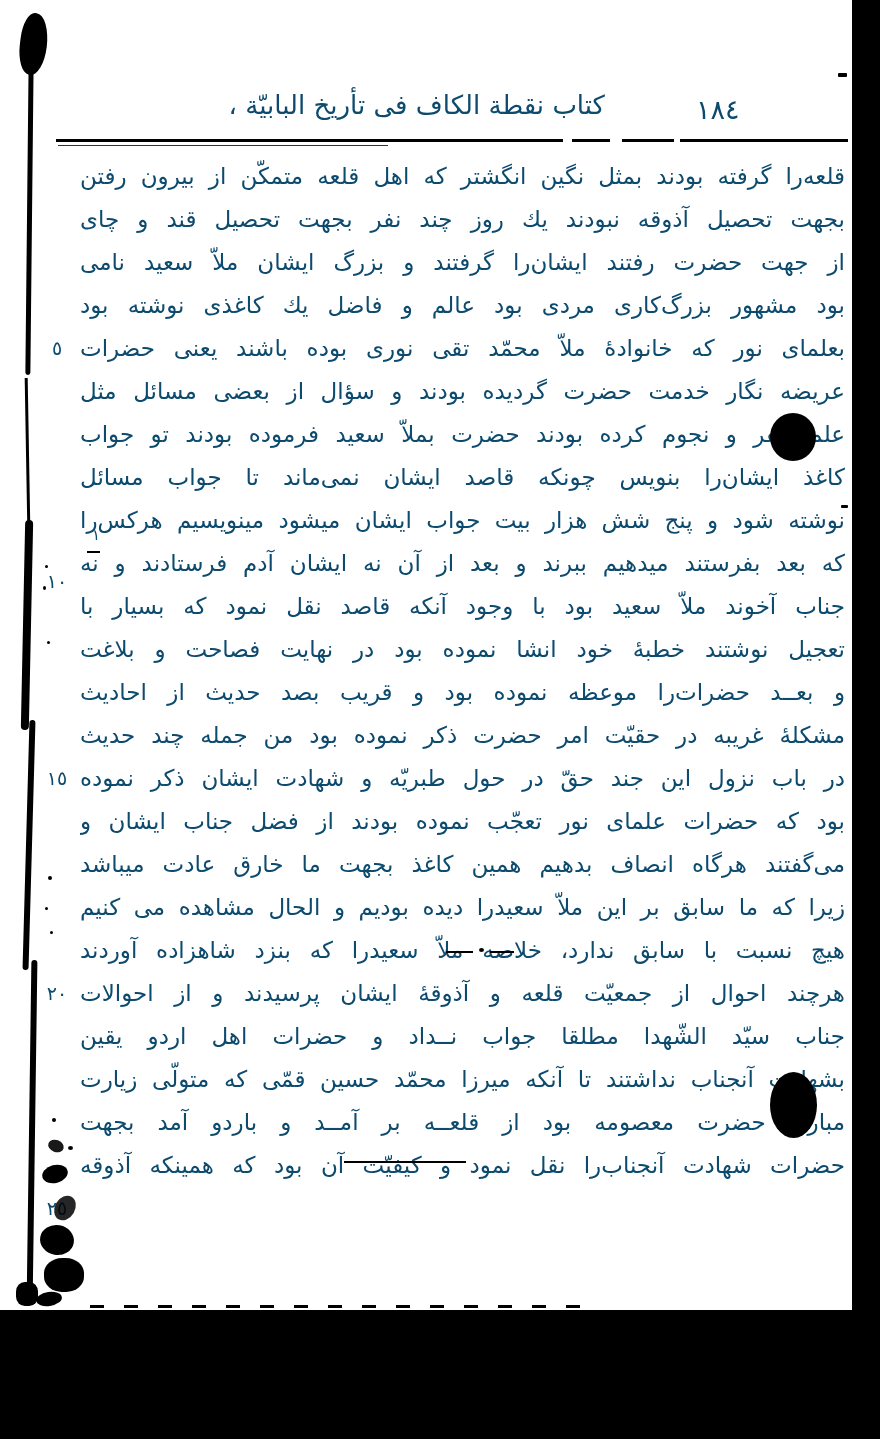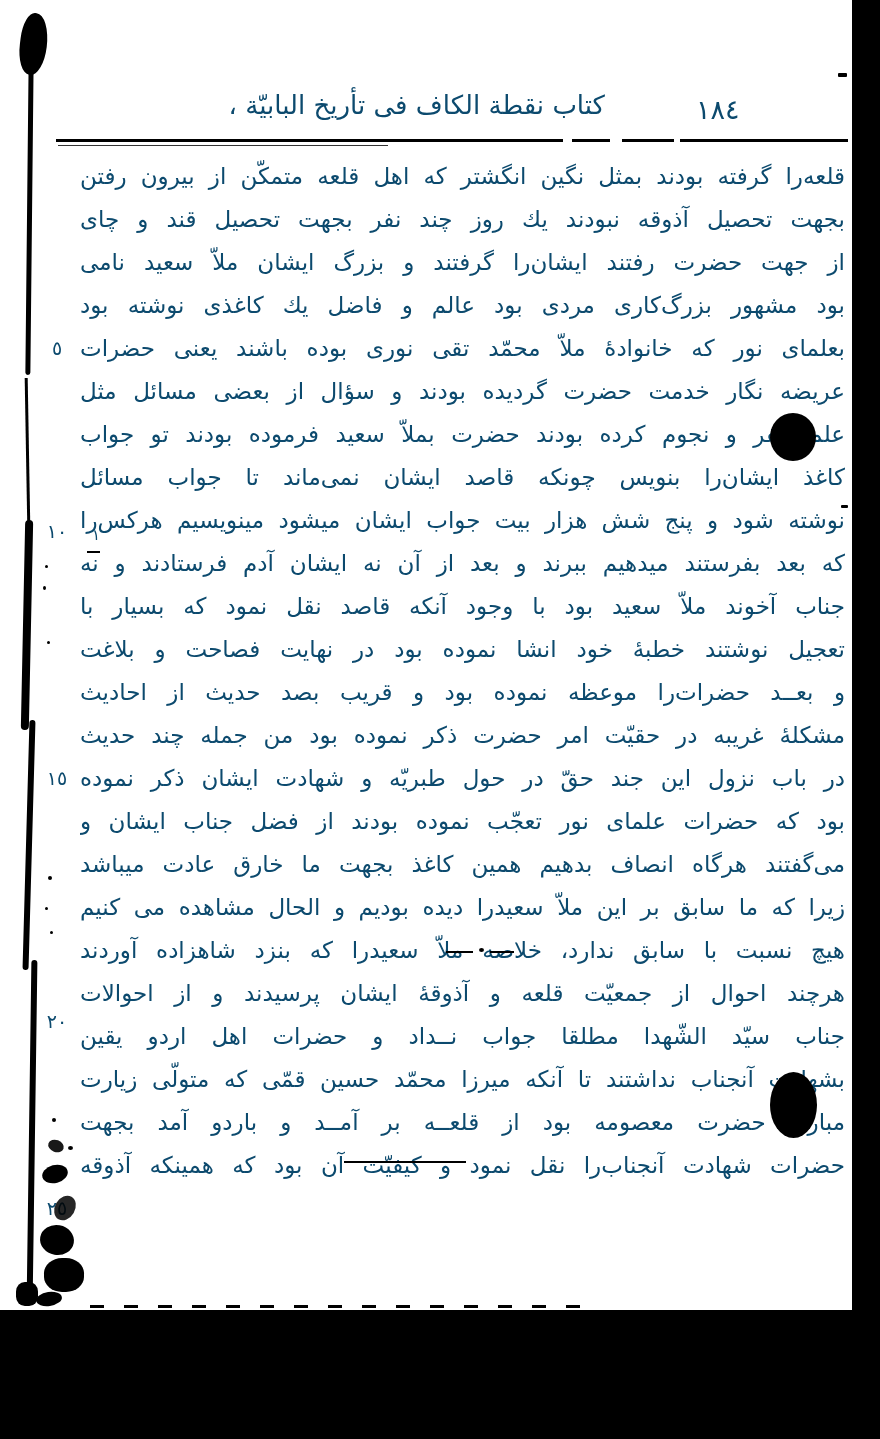--- a/index.html
+++ b/index.html
@@ -47,23 +47,23 @@
     height:43px;white-space:nowrap;
     text-align:justify;text-align-last:justify;
     overflow:hidden;
   }
   
   .mnum{
     position:absolute;left:36px;width:42px;height:43px;
     direction:rtl;font-size:19px;text-align:center;line-height:43px;
   }
   .mnum5 {top:327px;}
-  .mnum10{top:510px;}
+  .mnum10{top:560px;}
   .mnum15{top:757px;}
-  .mnum20{top:1000px;}
+  .mnum20{top:972px;}
   .mnum25{top:1187px;}
   
   .edge-right{
     position:absolute;left:852px;top:0;width:28px;height:1310px;background:#000;
   }
   .edge-bottom{
     position:absolute;left:0;top:1310px;width:880px;height:129px;background:#000;
   }
   .edge-bottom-fray{
     position:absolute;left:90px;top:1305px;width:500px;height:3px;

